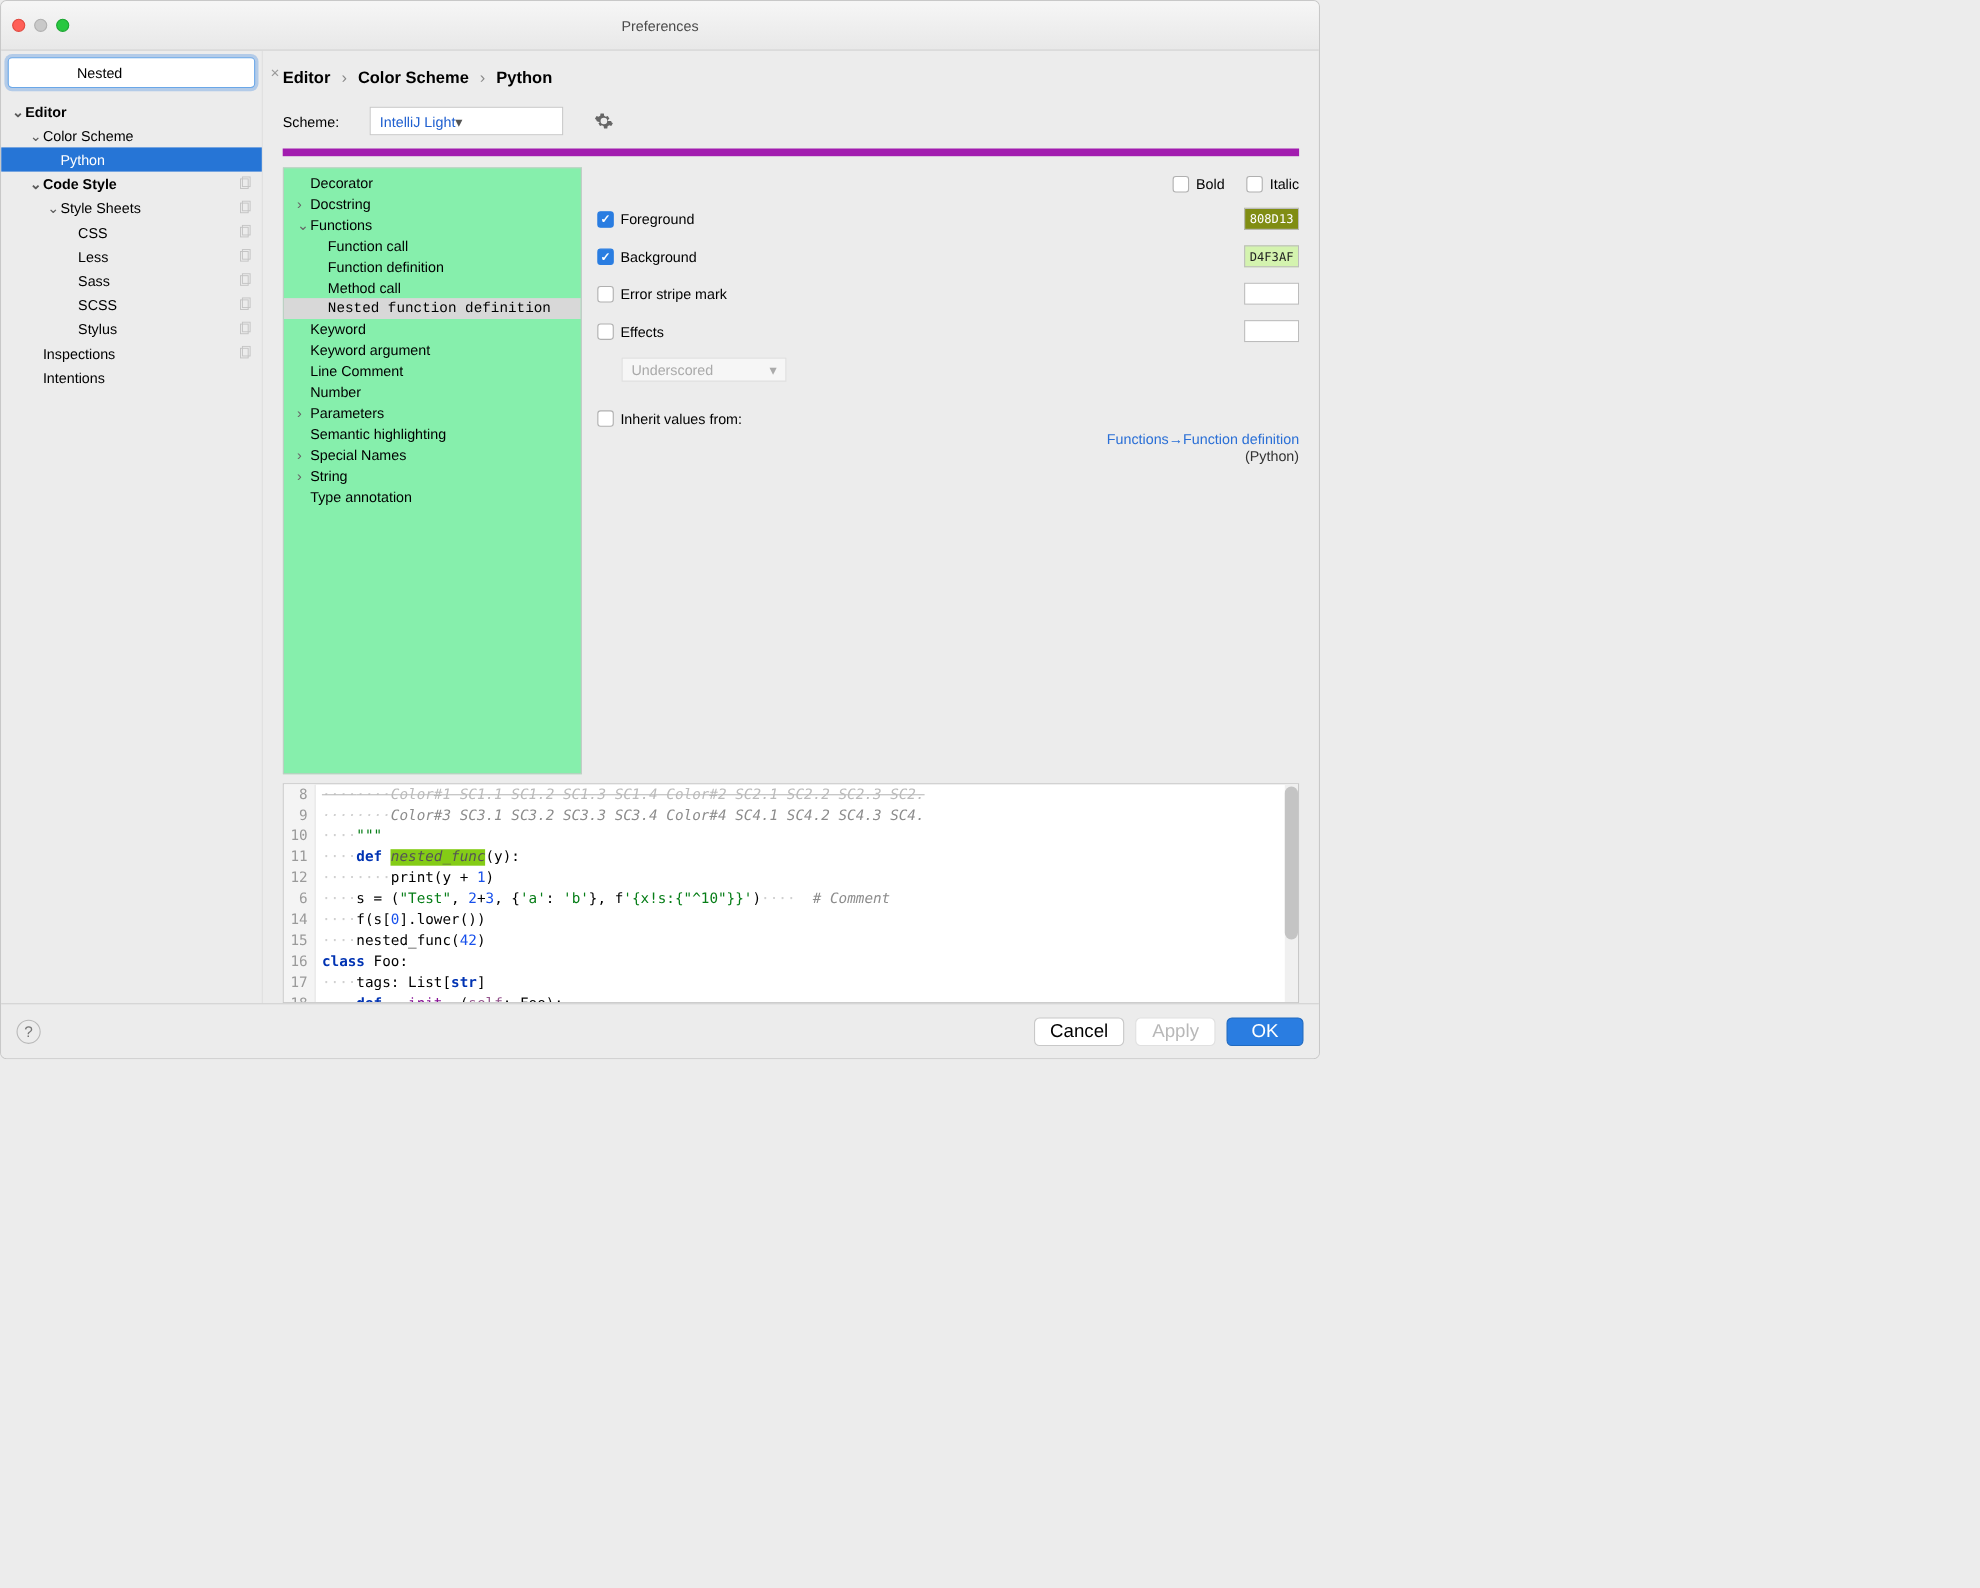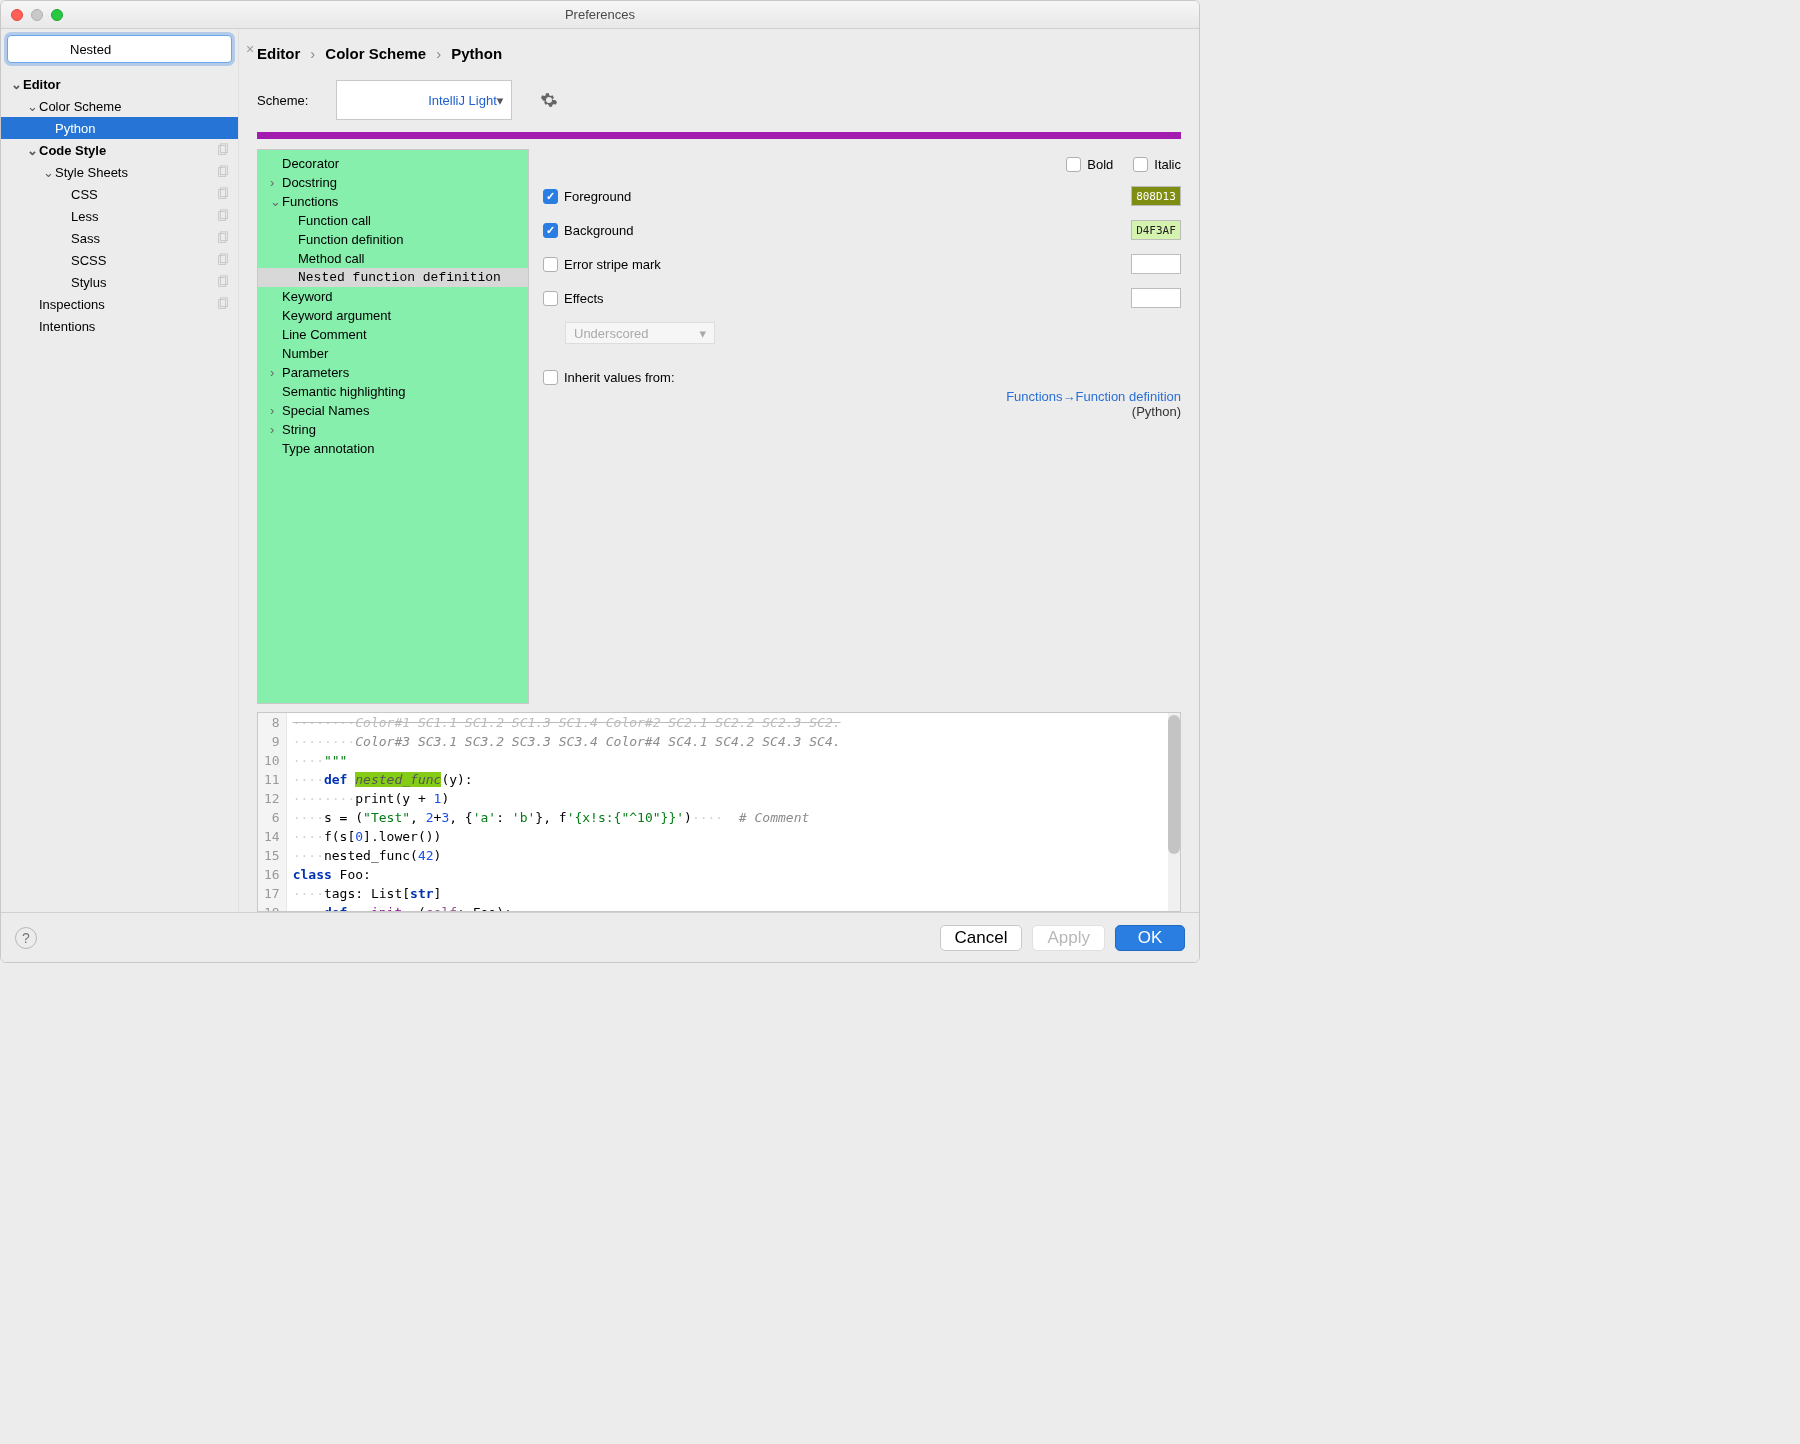--- a/index.html
+++ b/index.html
@@ -13,21 +13,21 @@
   width: 1200px;
   height: 963px;
   background: #ececec;
   display: flex;
   flex-direction: column;
   border: 1px solid #c8c8c8;
   border-radius: 6px;
   overflow: hidden;
 }
 .titlebar {
-  height: 28px;
+  height: 45px;
   display: flex;
   align-items: center;
   padding: 0 10px;
   position: relative;
   background: linear-gradient(#f6f6f6,#e8e8e8);
   border-bottom: 1px solid #d0d0d0;
 }
 .traffic { display: flex; gap: 8px; }
 .dot { width: 12px; height: 12px; border-radius: 50%; }
 .dot.red { background: #ff5f57; border: 0.5px solid #e1493f; }
@@ -74,22 +74,22 @@
 .copy-icon {
   margin-left: auto; margin-right: 8px;
   width: 14px; height: 14px; opacity: 0.4;
 }
 .content { flex: 1; display: flex; flex-direction: column; padding: 16px 18px 0 18px; overflow: hidden; }
 .breadcrumb { font-size: 15px; font-weight: 600; display: flex; gap: 10px; align-items: center; margin-bottom: 18px;}
 .breadcrumb .sep { color: #888; font-weight: 400; }
 .scheme-row { display: flex; align-items: center; gap: 28px; margin-bottom: 10px; padding-bottom: 12px; border-bottom: 7px solid #a21caf;}
 .scheme-row label { font-size: 13px; }
 .combo {
-  height: 40px; min-width: 176px; border: 1px solid #c8c8c8; background: #fff;
-  display: flex; align-items: center; padding: 0 8px; justify-content: flex-end;
+  height: 26px; min-width: 176px; border: 1px solid #c8c8c8; background: #fff;
+  display: flex; align-items: center; padding: 0 8px; justify-content: flex-start;
   color: #2060d0;
 }
 .combo .chev { color: #555; }
 .gear { width: 18px; height: 18px; color: #555; }
 .main-split { flex: 1; display: flex; gap: 14px; overflow: hidden; min-height: 0;}
 .attr-tree {
   width: 272px; border: 1px solid #c8c8c8; background: #86efac; overflow-y: auto;
   font-size: 13px; padding: 4px 0;
 }
 .attr-item { height: 19px; display: flex; align-items: center; padding-left: 10px; }

